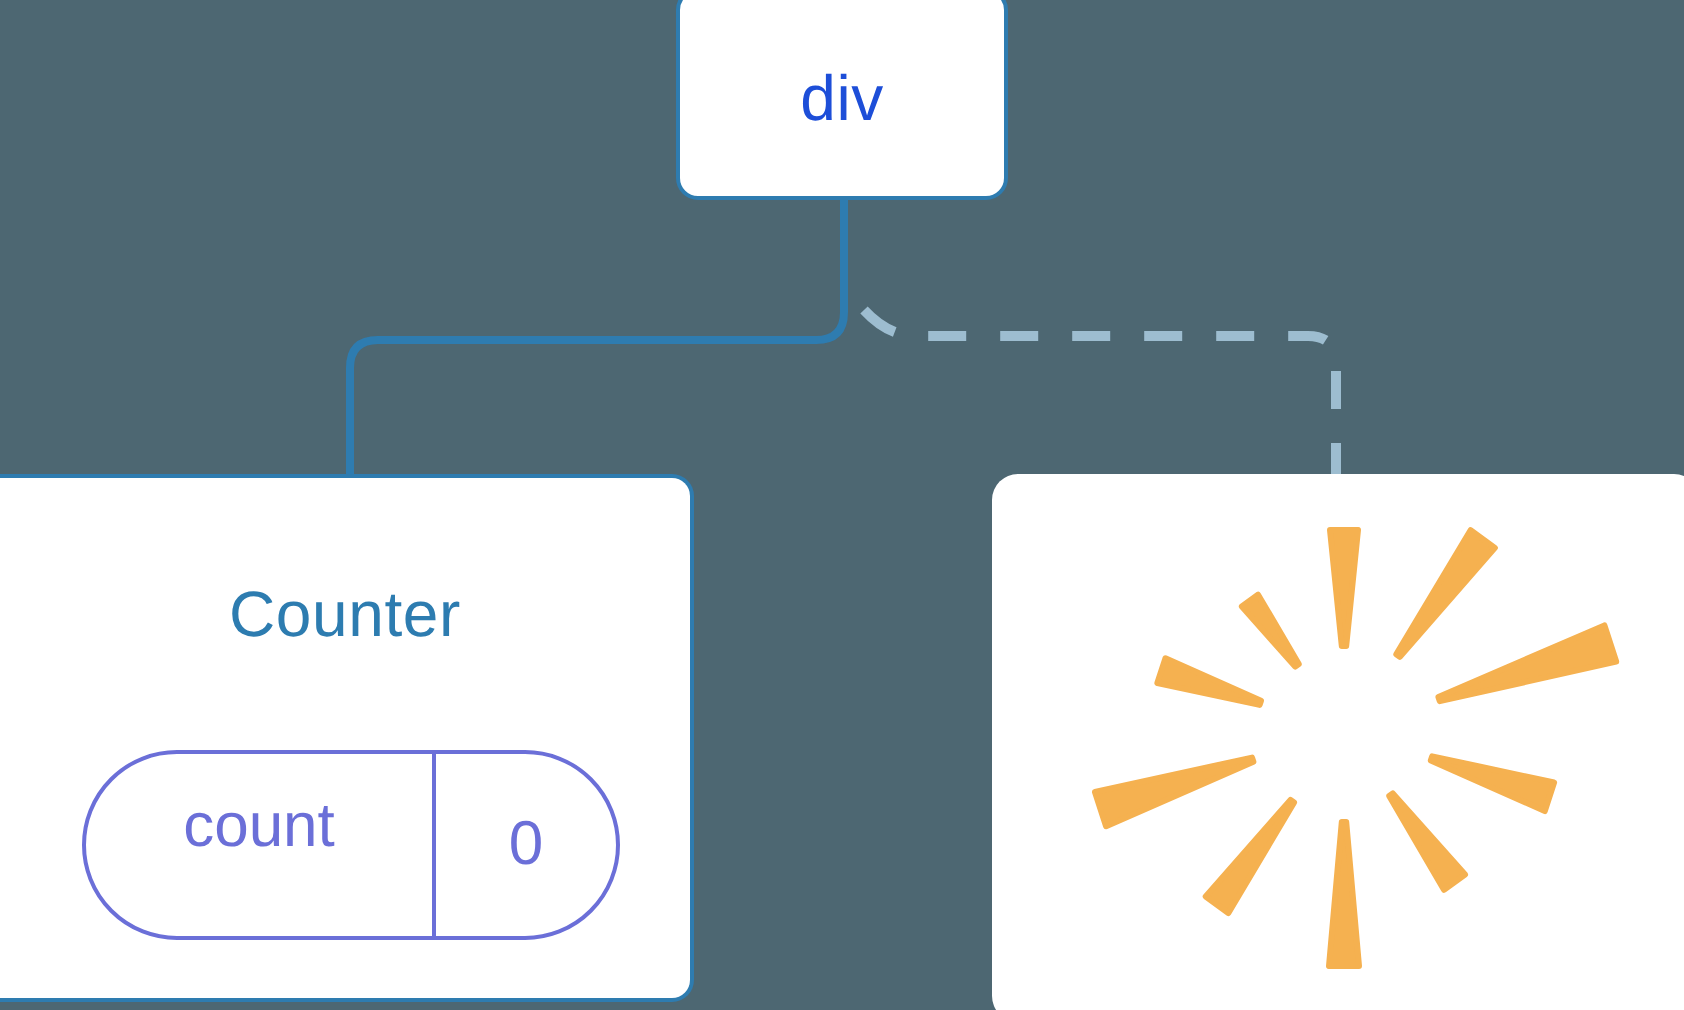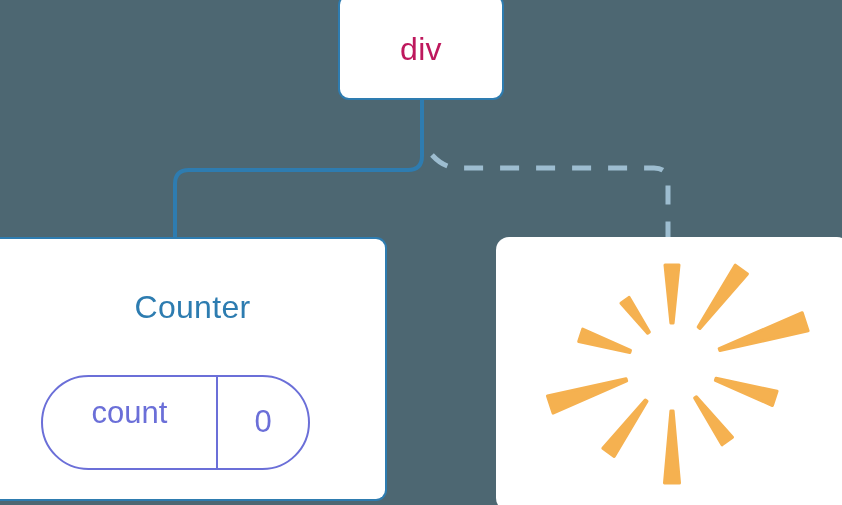--- a/index.html
+++ b/index.html
@@ -36,28 +36,28 @@
     width: 166px;
     height: 106px;
     border: 2px solid #2e7cb0;
     border-radius: 11px;
     display: flex;
     align-items: center;
     justify-content: center;
   }
   #node-div .node-title {
     font-size: 32px;
-    color: #be185d;
+    color: #1d4ed8;
     letter-spacing: 0.3px;
     padding-top: 4px;
   }
   #node-counter {
     left: 0px;
     top: 237px;
-    width: 387px;
+    width: 347px;
     height: 264px;
     border: 2px solid #2e7cb0;
     border-radius: 11px;
     border-left: none;
     border-top-left-radius: 0;
     border-bottom-left-radius: 0;
   }
   #node-counter .node-title {
     position: absolute;
     left: 0;

